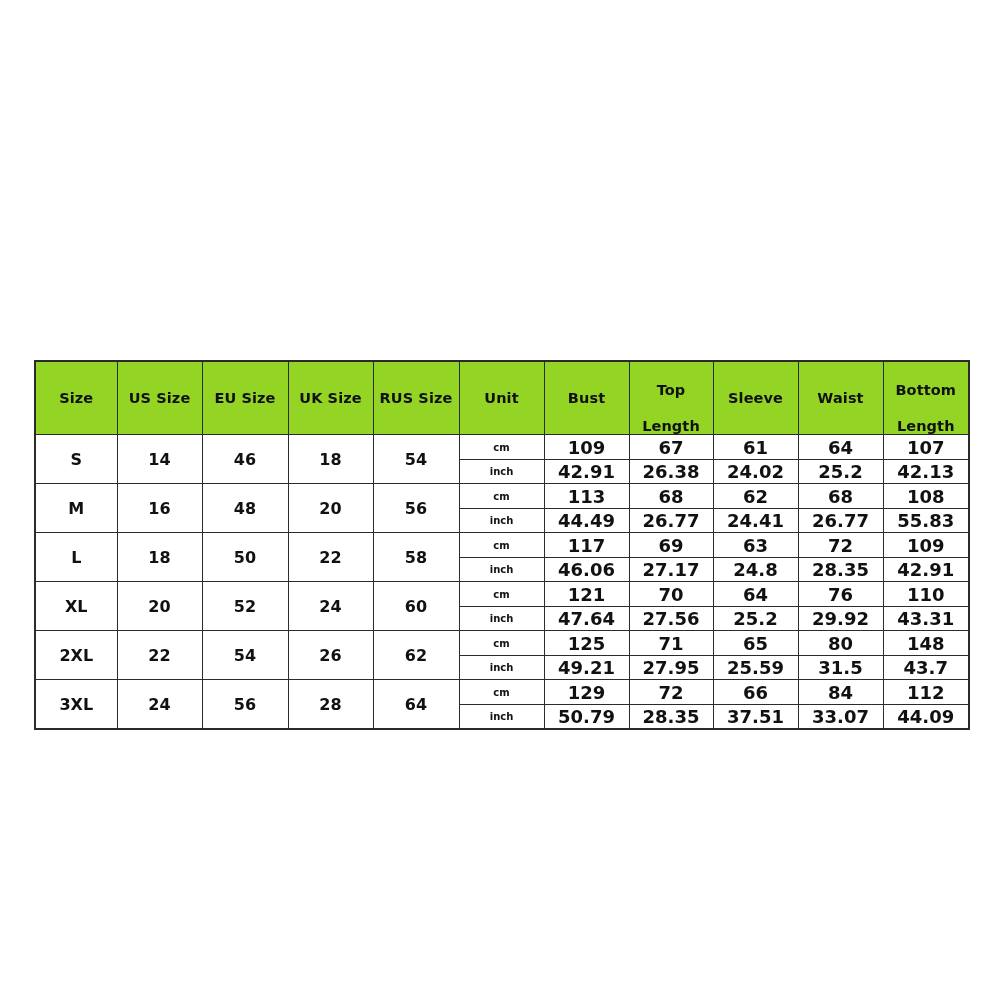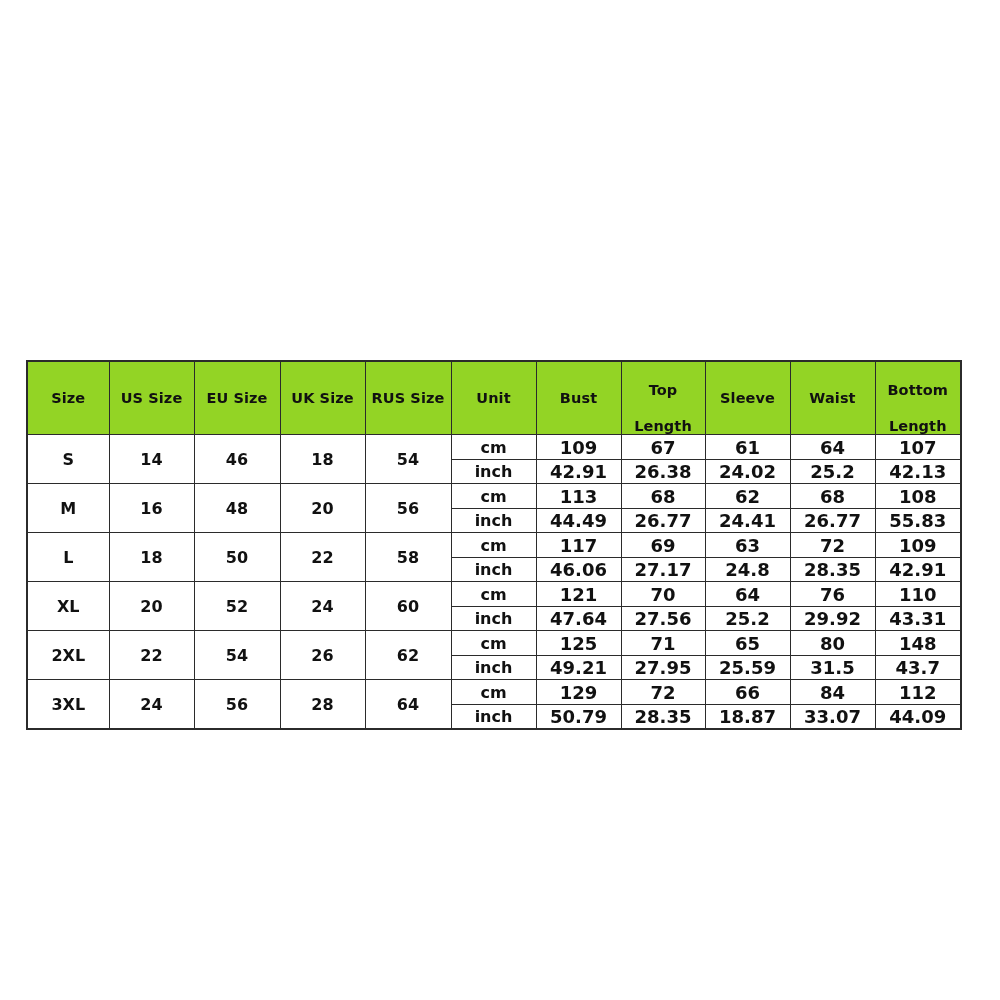--- a/index.html
+++ b/index.html
@@ -10,21 +10,21 @@
   body {
     width: 1000px;
     height: 1000px;
     position: relative;
     font-family: "DejaVu Sans", "Liberation Sans", sans-serif;
     overflow: hidden;
   }
 
   #size-chart-wrap {
     position: absolute;
-    left: 26px;
+    left: 34px;
     top: 360px;
     width: 934px;
   }
 
   table.size-chart {
     border-collapse: collapse;
     table-layout: fixed;
     width: 934px;
     border: 2px solid #2b2b2b;
   }
@@ -48,21 +48,21 @@
     letter-spacing: 0.1px;
   }
 
   td.size-label,
   td.intl-size {
     font-size: 16px;
     height: 47px;
   }
 
   td.unit-cell {
-    font-size: 16px;
+    font-size: 10px;
     height: 23.5px;
   }
 
   td.meas-cell {
     font-size: 18px;
     height: 23.5px;
   }
 
   
   col.c-size        { width: 82px; }
@@ -234,19 +234,19 @@
           <td class="meas-cell">129</td>
           <td class="meas-cell">72</td>
           <td class="meas-cell">66</td>
           <td class="meas-cell">84</td>
           <td class="meas-cell">112</td>
         </tr>
         <tr>
           <td class="unit-cell">inch</td>
           <td class="meas-cell">50.79</td>
           <td class="meas-cell">28.35</td>
-          <td class="meas-cell">18.87</td>
+          <td class="meas-cell">37.51</td>
           <td class="meas-cell">33.07</td>
           <td class="meas-cell">44.09</td>
         </tr>
       </tbody>
   </table>
 </div>
 
 </body></html>

